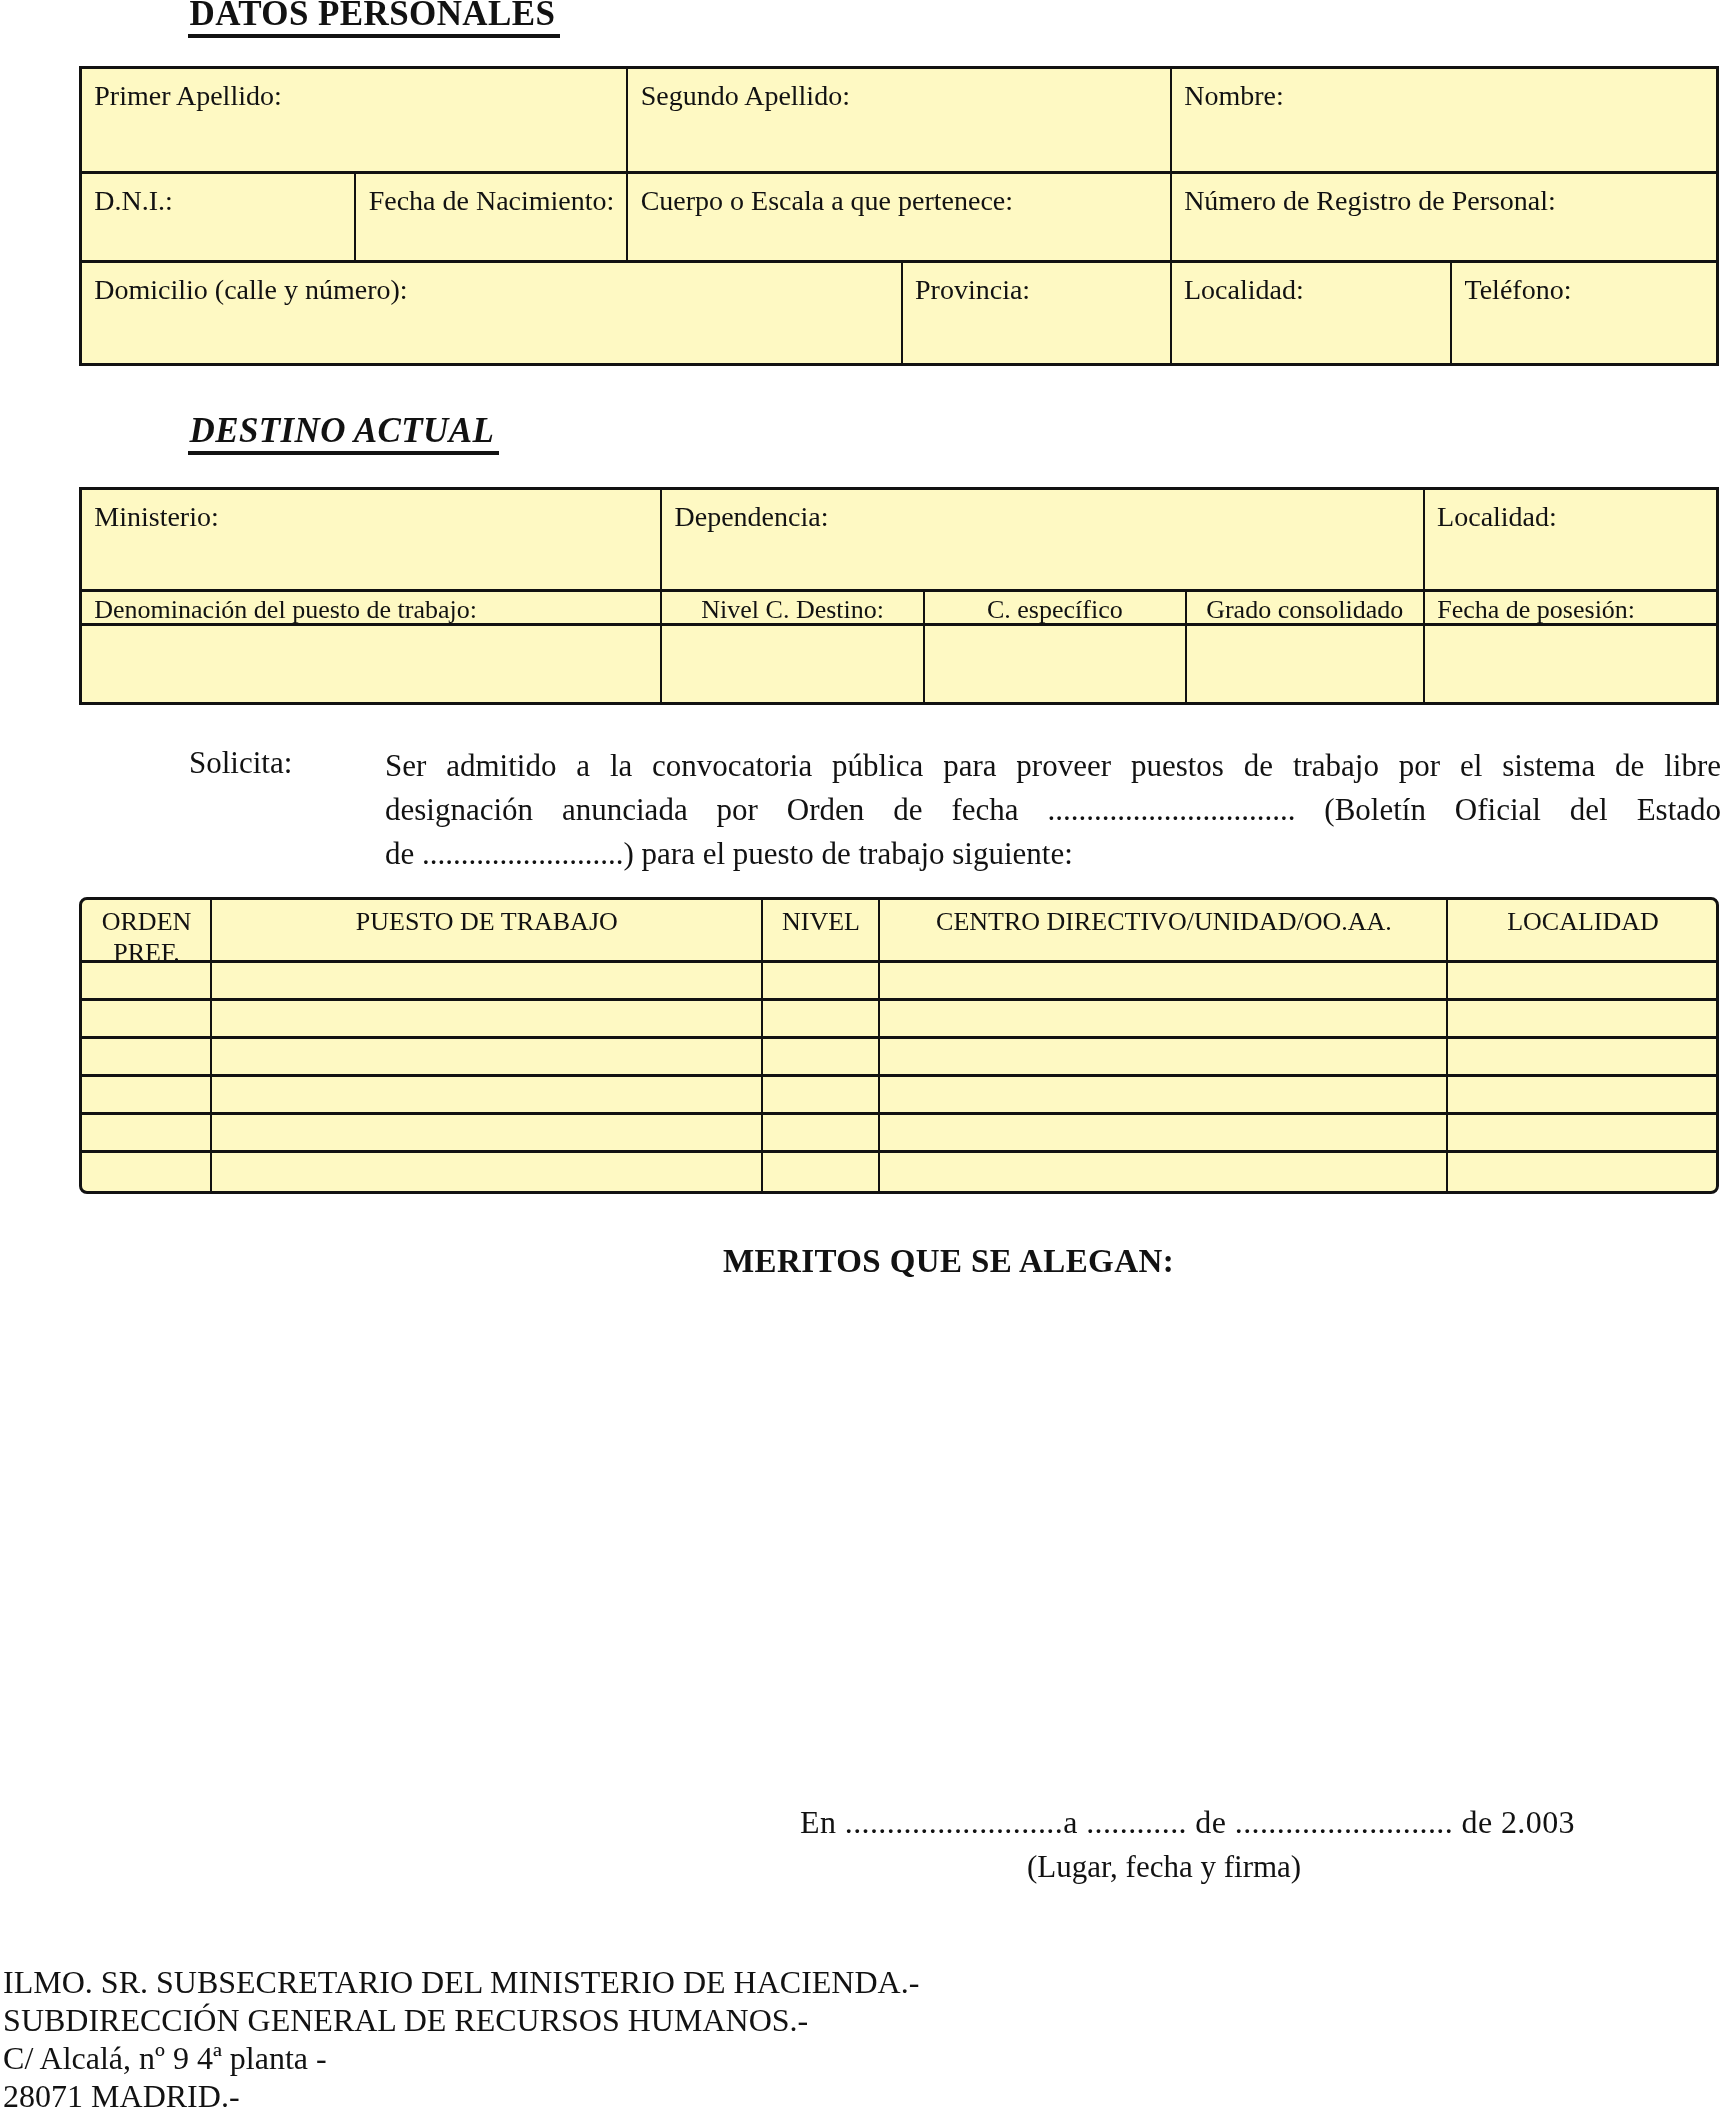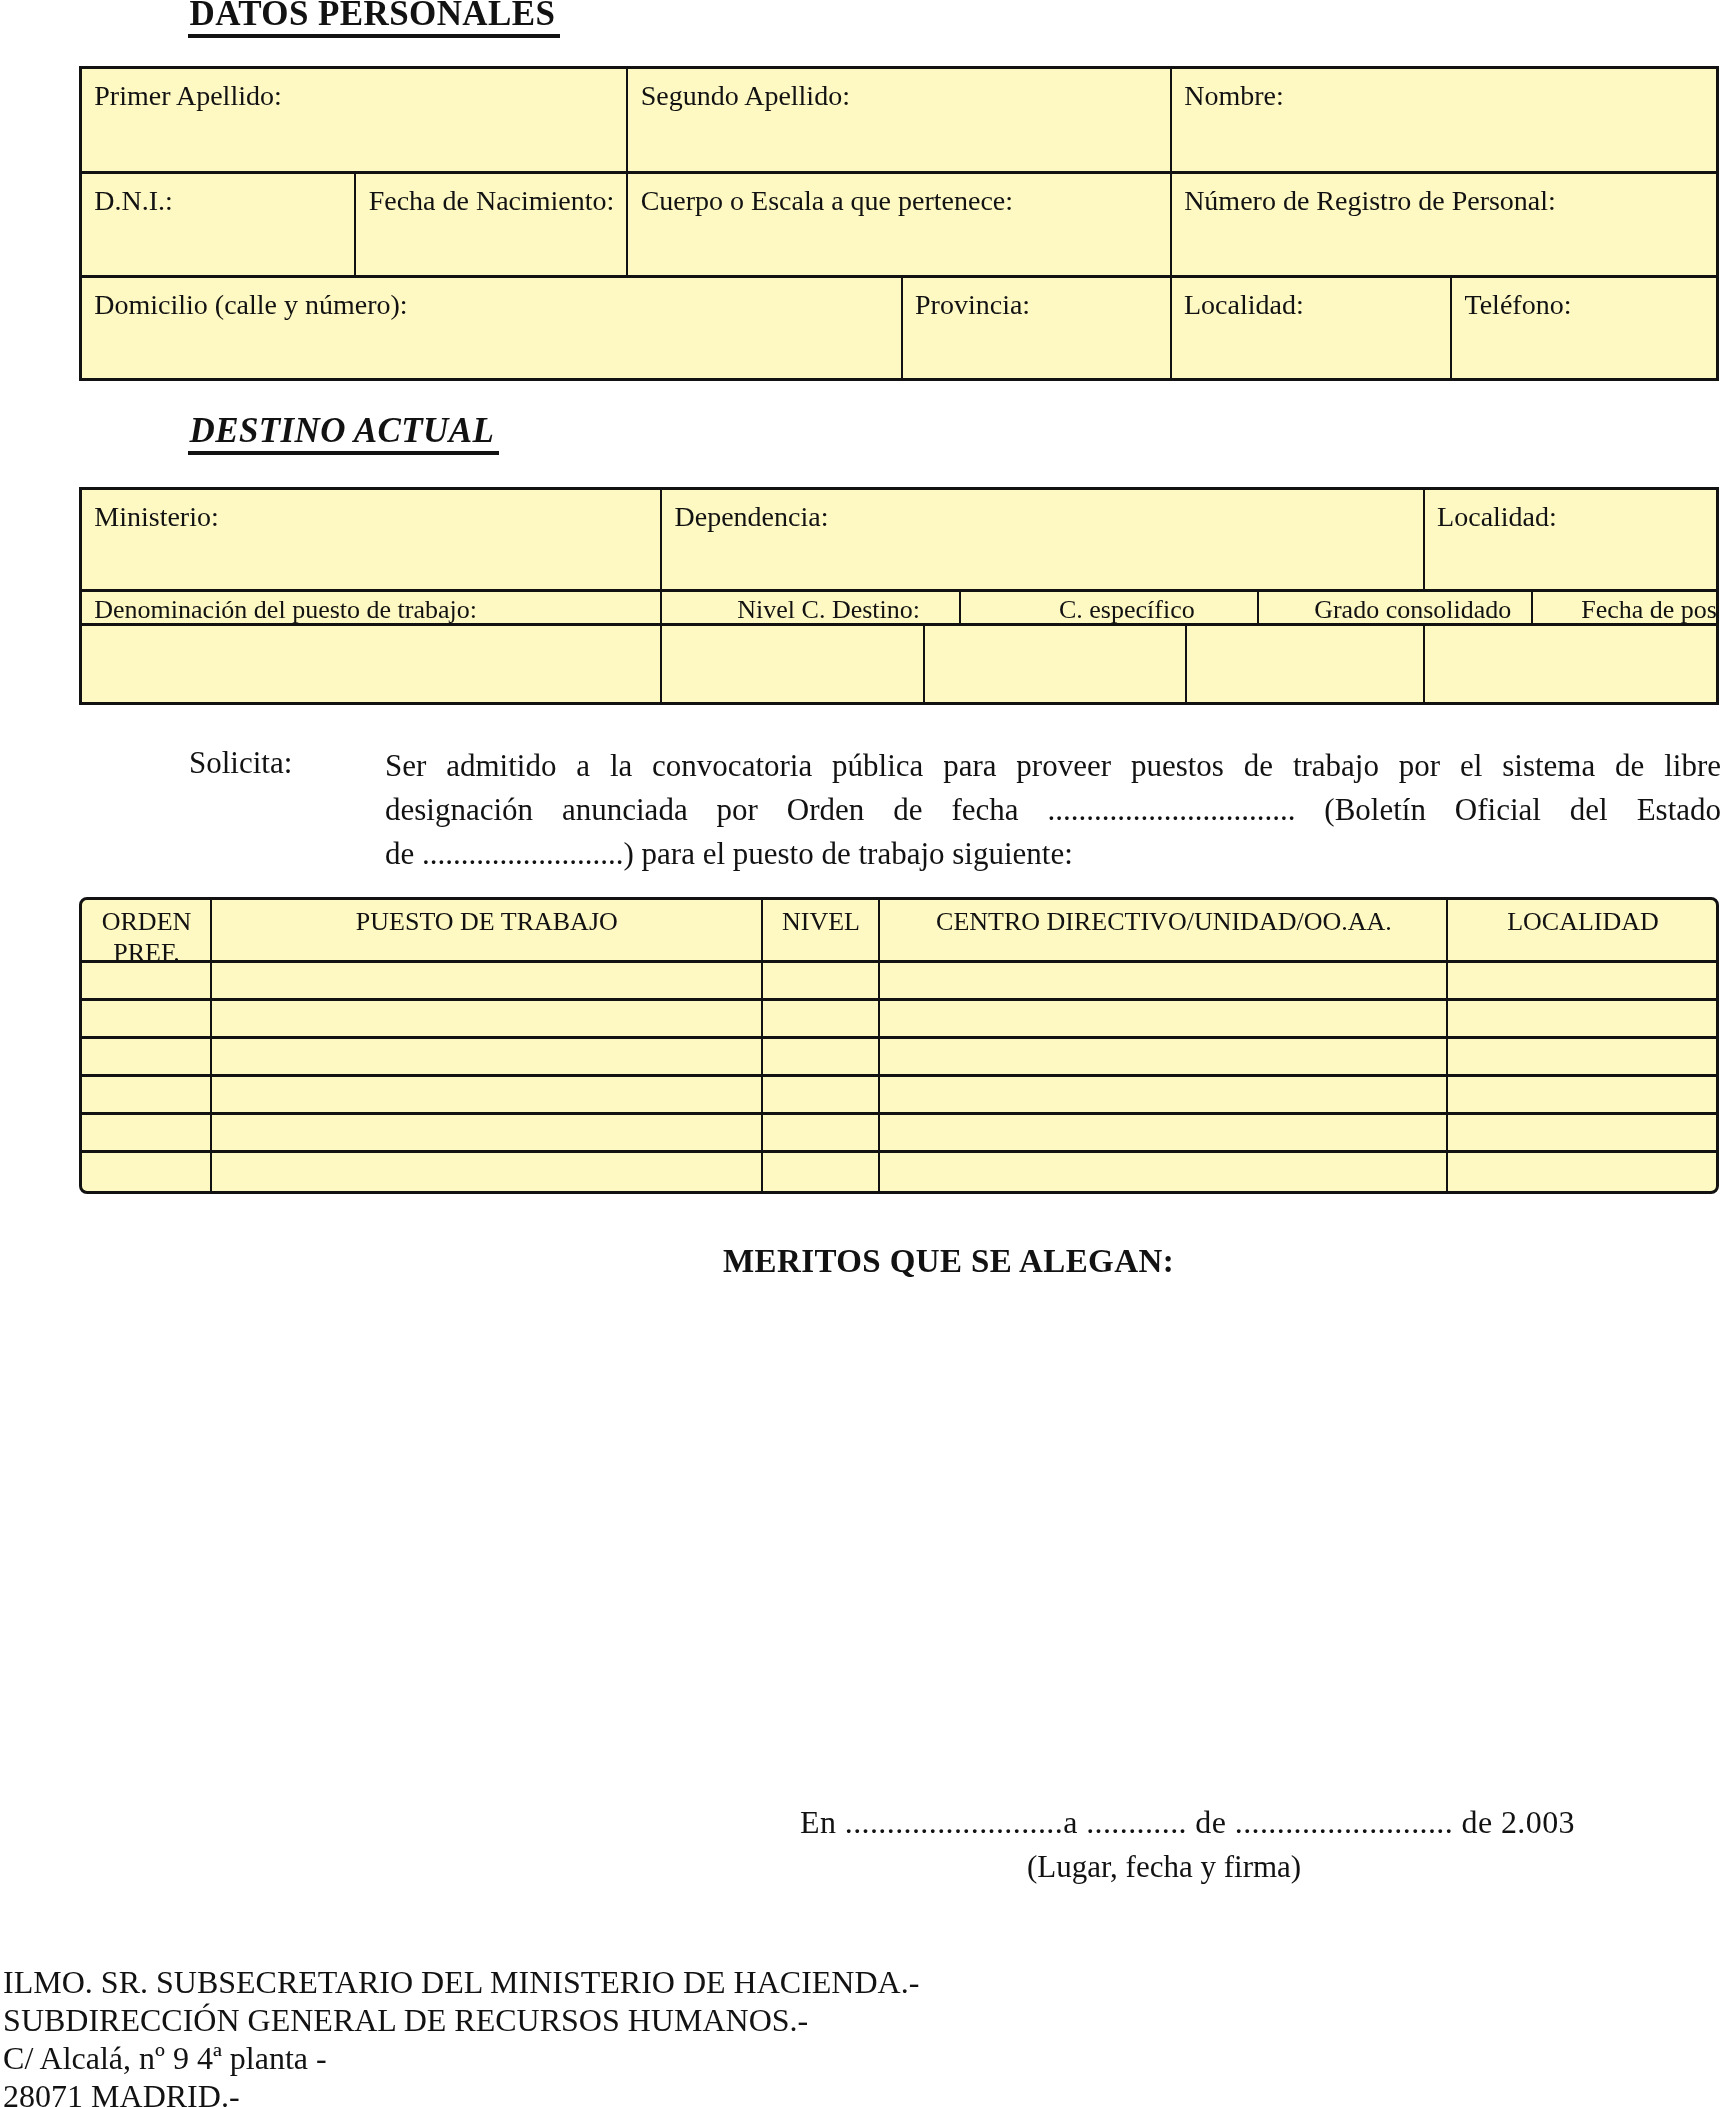--- a/index.html
+++ b/index.html
@@ -44,26 +44,26 @@
     overflow:hidden;
     white-space:nowrap;
   }
   .cell:last-child{border-right:none;}
   .cell.center{text-align:center;padding-left:3.1px;padding-right:3.1px;}
   .cell.slim{padding-top:1.5px;font-size:26px;line-height:31px;}
   .cell.head{padding-top:6.2px;font-size:26px;line-height:31px;text-align:center;white-space:normal;}
 
   #table-personal{top:66px;}
   #table-personal .r1{height:105px;}
-  #table-personal .r2{height:104px;}
+  #table-personal .r2{height:89px;}
   #table-personal .r3{height:100px;}
 
   #table-destino{top:487px;}
   #table-destino .r1{height:102px;}
-  #table-destino .r2{height:34px;gap:36px;}
+  #table-destino .r2{height:34px;}
   #table-destino .r3{height:76px;}
 
   #table-puestos{top:897px;border-radius:8px;}
   #table-puestos .rh{height:63px;}
   #table-puestos .re{height:38px;}
   #table-puestos .t-row{border-bottom-width:3.1px;}
   #table-puestos .t-row:last-child{border-bottom:none;}
 
   #solicita-label{
     position:absolute;left:189px;top:744px;

